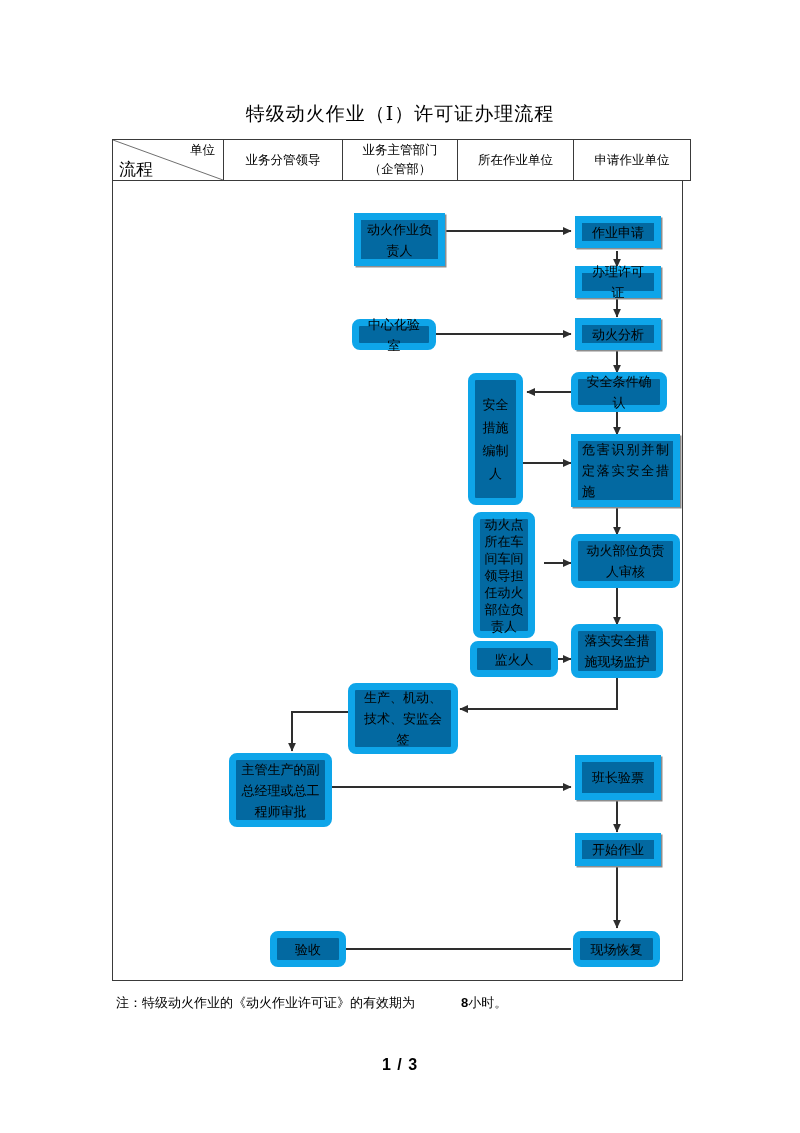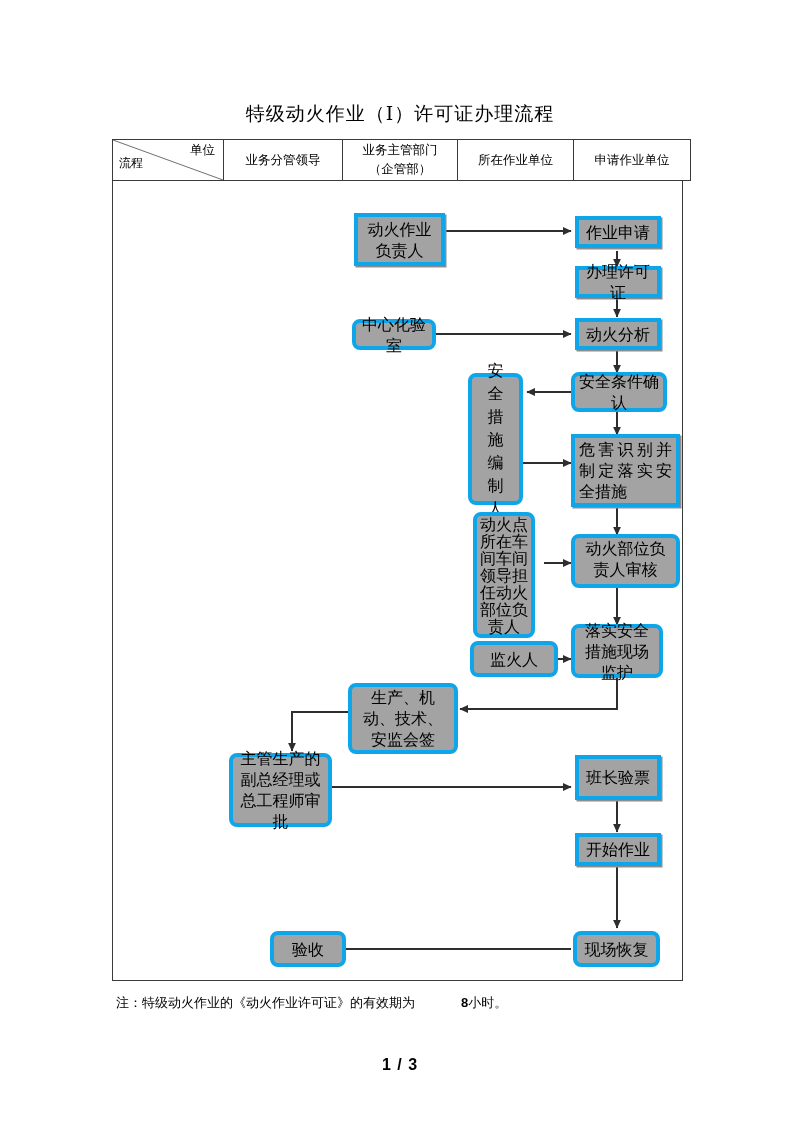--- a/index.html
+++ b/index.html
@@ -53,22 +53,22 @@
   }
   .corner-unit {
     position: absolute;
     right: 8px;
     top: 1px;
     font-size: 12.5px;
   }
   .corner-flow {
     position: absolute;
     left: 6px;
-    bottom: 7px;
-    font-size: 12px;
+    bottom: 1px;
+    font-size: 17px;
   }
   .corner-diag {
     position: absolute;
     left: 0; top: 0;
     width: 100%; height: 100%;
     pointer-events: none;
   }
 
   
   #flow-frame {
@@ -78,28 +78,28 @@
     width: 571px;
     height: 800px;
     border: 1px solid #3a3a3a;
     border-top: none;
     box-sizing: border-box;
   }
 
   
   .node {
     position: absolute;
-    border: 4px solid #0ea5e9;
-    background: #a3a3a3;
+    border: 7px solid #0ea5e9;
+    background: #0369a1;
     box-sizing: border-box;
     display: flex;
     align-items: center;
     justify-content: center;
     text-align: center;
-    font-size: 16px;
+    font-size: 13px;
     line-height: 21px;
     font-family: "Liberation Serif", "DejaVu Serif", serif;
     box-shadow: 1.5px 1.5px 0 0 #8d8d8d;
   }
   .node.plain { box-shadow: none; border-radius: 8px; }
   .node .node-text { display: block; padding: 0 4px; }
 
   
   .node.narrow .node-text {
     padding: 0 2px;
@@ -250,21 +250,21 @@
 
 <div class="node" style="left:571px; top:434px; width:109px; height:73px;">
   <span class="node-text" style="text-align:justify; text-align-last:left; width:94px;">危害识别并制定落实安全措施</span>
 </div>
 
 <div class="node plain narrow" style="left:473px; top:512px; width:62px; height:126px;">
   <span class="node-text" style="width:56px; line-height:17px;">动火点所在车间车间领导担任动火部位负责人</span>
 </div>
 
 <div class="node plain" style="left:571px; top:534px; width:109px; height:54px;">
-  <span class="node-text" style="width:85px;font-family:Liberation Mono, monospace;">动火部位负责人审核</span>
+  <span class="node-text" style="width:85px;">动火部位负责人审核</span>
 </div>
 
 <div class="node plain" style="left:470px; top:641px; width:88px; height:36px;">
   <span class="node-text">监火人</span>
 </div>
 
 <div class="node plain" style="left:571px; top:624px; width:92px; height:54px;">
   <span class="node-text" style="width:84px;">落实安全措施现场监护</span>
 </div>
 

